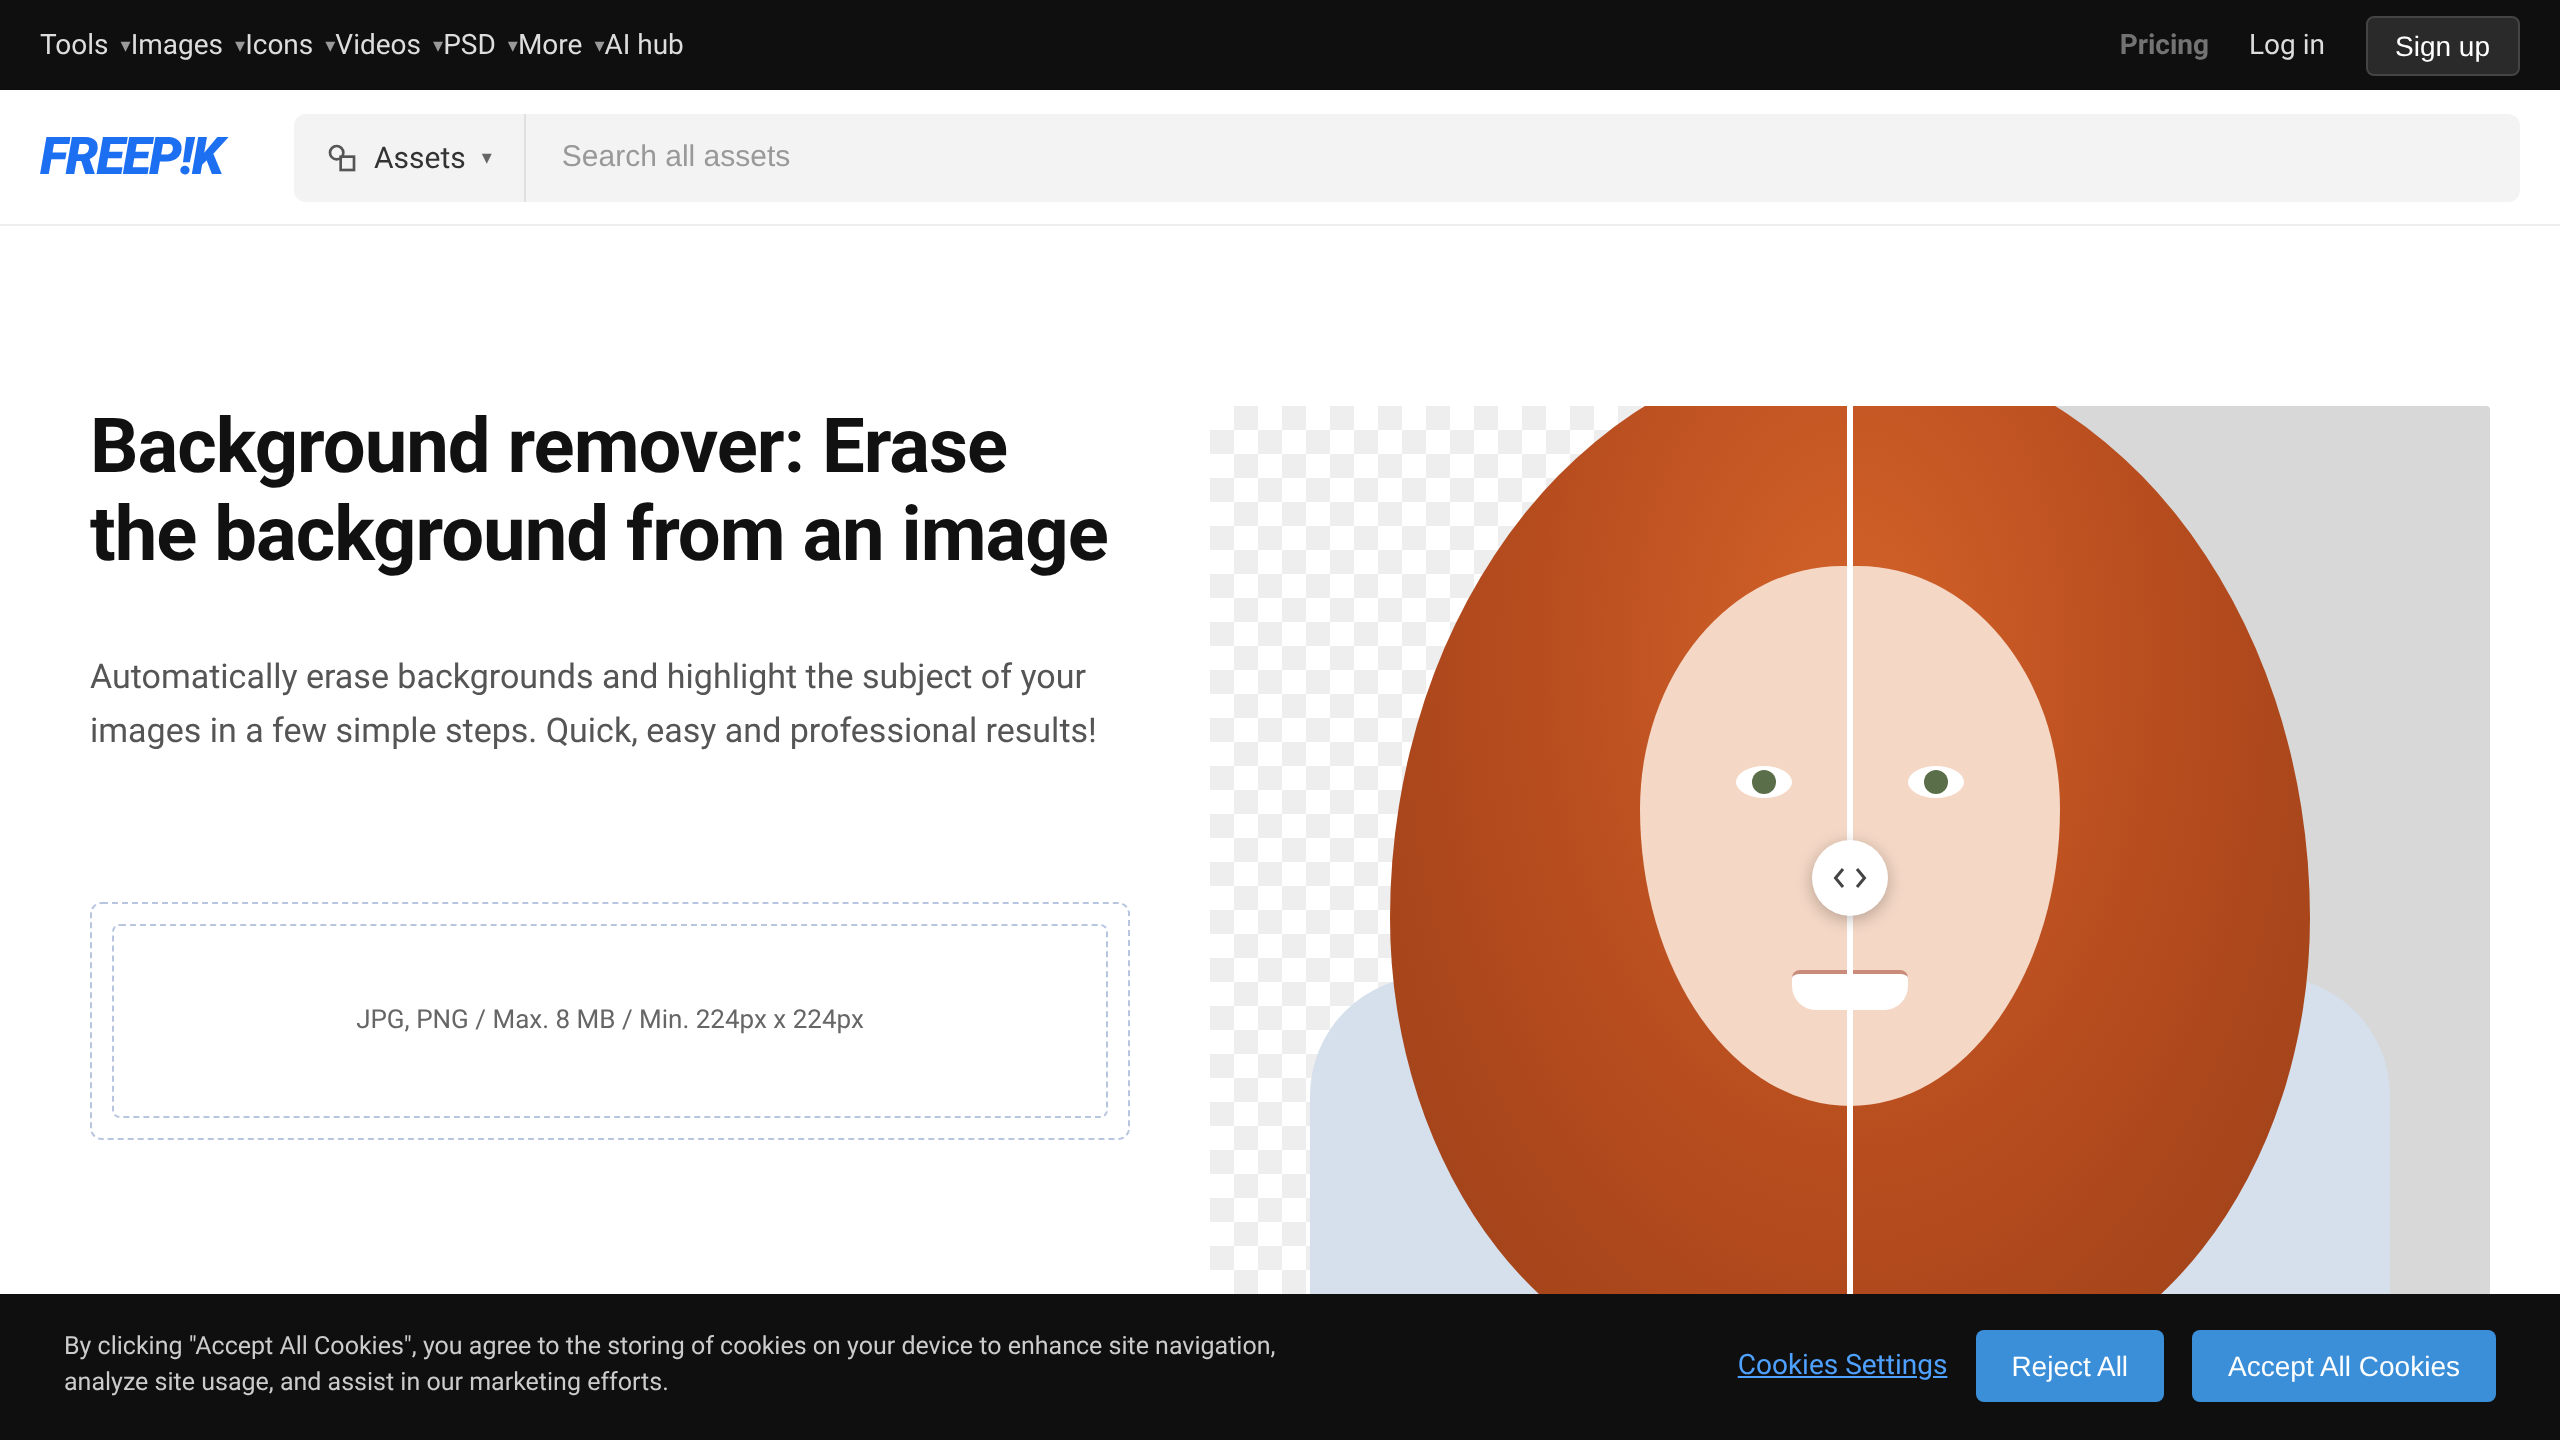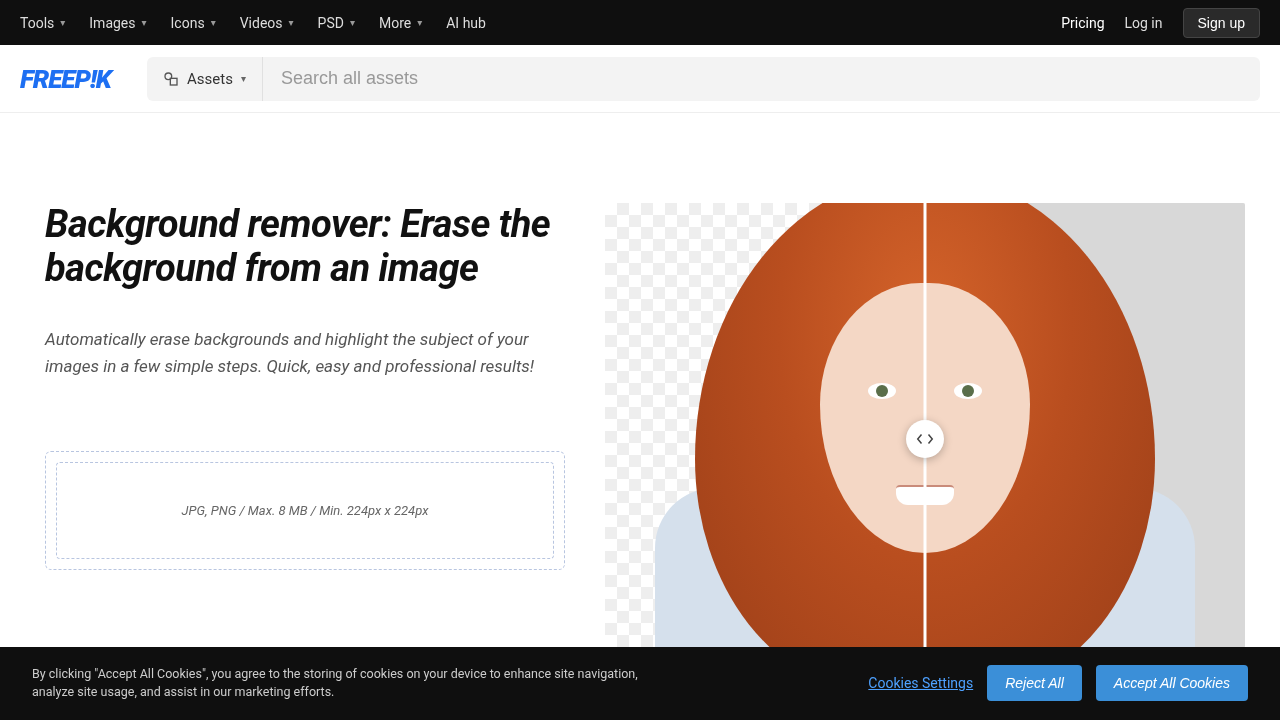--- a/index.html
+++ b/index.html
@@ -1,42 +1,42 @@
 <!DOCTYPE html>
 <html><head>
 <meta charset="utf-8">
 <style>
 * { margin: 0; padding: 0; box-sizing: border-box; }
 body { font-family: -apple-system, BlinkMacSystemFont, "Segoe UI", Roboto, Arial, sans-serif; background: #fff; color: #333; width: 1280px; height: 720px; overflow: hidden; position: relative; }
 
 
 .topbar { background: #0f0f0f; height: 45px; display: flex; align-items: center; padding: 0 20px; justify-content: space-between; }
-.topbar-left { display: flex; gap: 24px; }
+.topbar-left { display: flex; }
 .topbar-item { color: #ddd; font-size: 14px; display: flex; align-items: center; gap: 6px; cursor: pointer; }
 .chevron { font-size: 10px; color: #999; }
 .topbar-right { display: flex; align-items: center; gap: 20px; }
-.pricing { color: #ffffff; font-size: 14px; font-weight: 400; }
+.pricing { color: #737373; font-size: 14px; font-weight: 700; }
 .login { color: #ddd; font-size: 14px; }
 .signup { background: #2a2a2a; border: 1px solid #444; color: #ffffff; font-size: 14px; padding: 6px 14px; border-radius: 4px; cursor: pointer; }
 
 
 .searchrow { height: 68px; display: flex; align-items: center; padding: 0 20px; border-bottom: 1px solid #eee; gap: 36px; }
 .logo { font-weight: 900; font-size: 26px; color: #1d6ff2; letter-spacing: -1px; font-style: italic; }
 .searchbox { flex: 1; display: flex; background: #f3f3f3; border-radius: 6px; height: 44px; align-items: center; }
 .assets-dd { display: flex; align-items: center; gap: 8px; padding: 0 16px; border-right: 1px solid #e0e0e0; height: 100%; cursor: pointer; }
 .assets-dd span { font-size: 15px; color: #333; }
 .assets-dd .chev { font-size: 10px; color: #666; margin-left: auto; }
 .shape-icon { width: 16px; height: 16px; }
-.search-input { flex: 1; border: none; background: transparent; padding: 0 18px; font-size: 18px; outline: none; color: #333; }
+.search-input { flex: 1; border: none; background: transparent; padding: 0 18px; font-size: 15px; outline: none; color: #333; }
 .search-input::placeholder { color: #999; }
 .search-btn { background: #2b6fff; color: #fff; border: none; height: 36px; padding: 0 18px; border-radius: 4px; margin-right: 4px; display: flex; align-items: center; gap: 8px; font-size: 15px; font-weight: 500; cursor: pointer; }
 .search-icon { width: 16px; height: 16px; }
 
 
-.main { display: flex; padding: 90px 20px 0 45px; gap: 40px; font-style: italic; }
+.main { display: flex; padding: 90px 20px 0 45px; gap: 40px; }
 .left { width: 520px; }
 .title { font-size: 38px; font-weight: 700; line-height: 1.15; color: #111; margin-bottom: 36px; letter-spacing: -0.5px; }
 .desc { font-size: 17px; color: #555; line-height: 1.55; margin-bottom: 72px; }
 .uploadbox { border: 1px dashed #b8c5e0; border-radius: 6px; padding: 10px; }
 .uploadbox-inner { border: 1px dashed #b8c5e0; border-radius: 4px; padding: 40px 20px; text-align: center; }
 .upload-main { font-size: 18px; margin-bottom: 14px; }
 .upload-link { color: #1d6ff2; font-weight: 500; }
 .upload-rest { color: #222; font-weight: 500; }
 .upload-sub { font-size: 13px; color: #666; }
 
@@ -64,21 +64,21 @@
 .shirt { position: absolute; bottom: -60px; left: 50%; transform: translateX(-50%); width: 540px; height: 220px; background: #d5e0ec; border-radius: 60px 60px 0 0; }
 .divider { position: absolute; top: 0; left: 50%; width: 3px; height: 100%; background: #fff; transform: translateX(-50%); }
 .slider-handle { position: absolute; top: 53%; left: 50%; transform: translate(-50%, -50%); width: 38px; height: 38px; background: #fff; border-radius: 50%; box-shadow: 0 2px 8px rgba(0,0,0,0.25); display: flex; align-items: center; justify-content: center; gap: 2px; cursor: ew-resize; }
 .slider-handle svg { width: 8px; height: 12px; }
 
 
 .cookie { position: absolute; bottom: 0; left: 0; right: 0; background: #0f0f0f; color: #ccc; padding: 18px 32px; display: flex; align-items: center; justify-content: space-between; gap: 40px; }
 .cookie-text { font-size: 12.5px; line-height: 1.5; max-width: 640px; }
 .cookie-actions { display: flex; align-items: center; gap: 14px; }
 .cookie-settings { color: #4ea1ff; text-decoration: underline; font-size: 14px; cursor: pointer; }
-.cookie-btn { background: #3b8fd8; color: #fff; border: none; padding: 10px 18px; border-radius: 4px; font-size: 14px; font-weight: 500; cursor: pointer; font-style: italic; }
+.cookie-btn { background: #3b8fd8; color: #fff; border: none; padding: 10px 18px; border-radius: 4px; font-size: 14px; font-weight: 500; cursor: pointer; }
 </style>
 </head>
 <body>
 
 <div class="topbar">
   <div class="topbar-left">
     <div class="topbar-item">
         <span>Tools</span>
         <span class="chevron">▾</span>
       </div>

